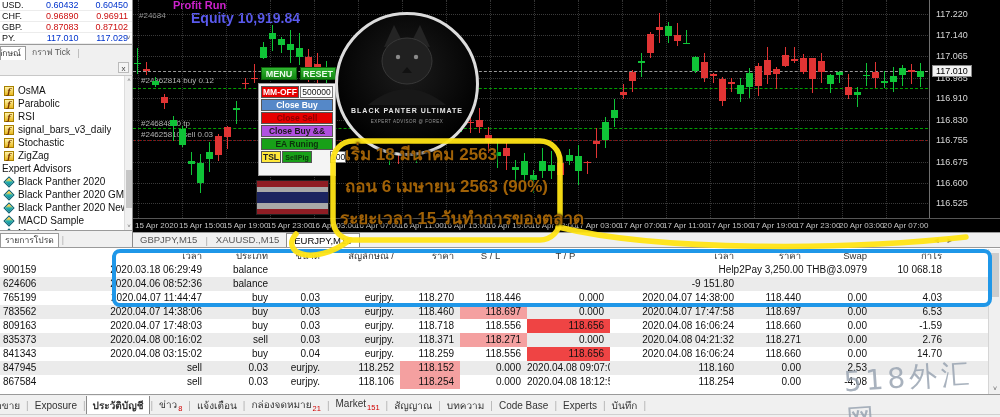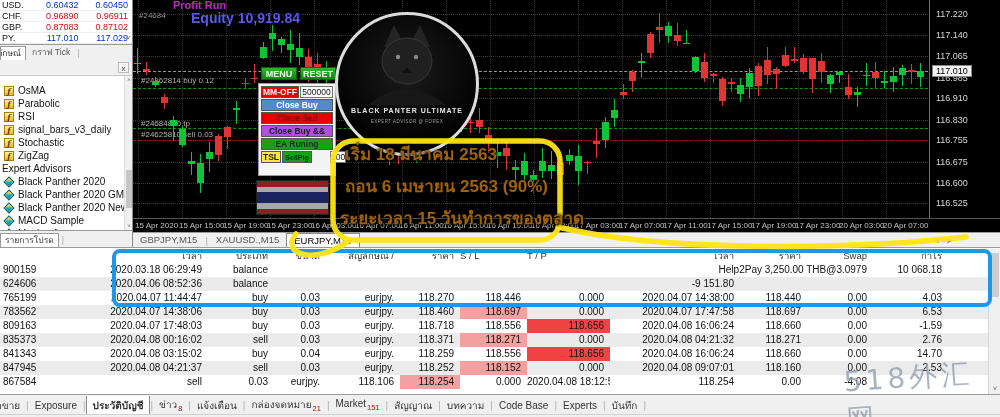--- a/index.html
+++ b/index.html
@@ -88,21 +88,21 @@
   #ctarrows{position:absolute;right:40px;bottom:2px;font-size:8px;color:#555;letter-spacing:6px}
 
   
   #table{left:0;top:247px;width:1000px;height:147px;background:#fff;border-top:1px solid #9a9a9a;overflow:hidden}
   .trow{display:grid;grid-template-columns:48px 160px 66px 52px 74px 60px 67px 83px 130px 67px 66px 75px 1fr;
     height:14px;line-height:14px;font-size:10px;color:#111}
   .trow.hd{height:15px;line-height:15px;color:#333;font-size:9.5px}
   .trow.odd{background:#ebebeb}
   .tc{text-align:right;padding-right:6px;white-space:nowrap;overflow:hidden}
   .tc.l{text-align:left;padding-left:3px}
-  .tc.c{text-align:left}
+  .tc.c{text-align:center}
   .slhit{background:#f4a0a0}
   .tphit{background:#ef4444}
   .cmt{grid-column:9/12}
   #tsb{left:988px;top:249px;width:12px;height:145px;background:#f0f0f0;border-left:1px solid #d5d5d5}
   #tsb .th{position:absolute;left:2px;top:4px;width:8px;height:44px;background:#cdcdcd}
   #tsb .ar{position:absolute;left:0;bottom:2px;width:12px;text-align:center;font-size:7px;color:#666}
   #tbline{left:0;top:394px;width:1000px;height:0;border-top:1px solid #9a9a9a}
 
   
   #btabbar{left:0;top:396px;width:1000px;height:18px;background:#f0f0f0;display:flex;align-items:center;
@@ -815,21 +815,20 @@
       <span class="tc">118.556</span>
       <span class="tc tphit">118.656</span>
       <span class="tc">2020.04.08 16:06:24</span>
       <span class="tc">118.660</span>
       <span class="tc">0.00</span>
       <span class="tc">14.70</span>
       <span class="tc"></span>
     </div>
     <div class="trow odd">
       <span class="tc l">847945</span>
-      <span class="tc">2020.04.08 04:21:37</span>
       <span class="tc">sell</span>
       <span class="tc">0.03</span>
       <span class="tc">eurjpy.</span>
       <span class="tc">118.252</span>
       <span class="tc slhit">118.152</span>
       <span class="tc">0.000</span>
       <span class="tc">2020.04.08 09:07:01</span>
       <span class="tc">118.160</span>
       <span class="tc">0.00</span>
       <span class="tc">2.53</span>

